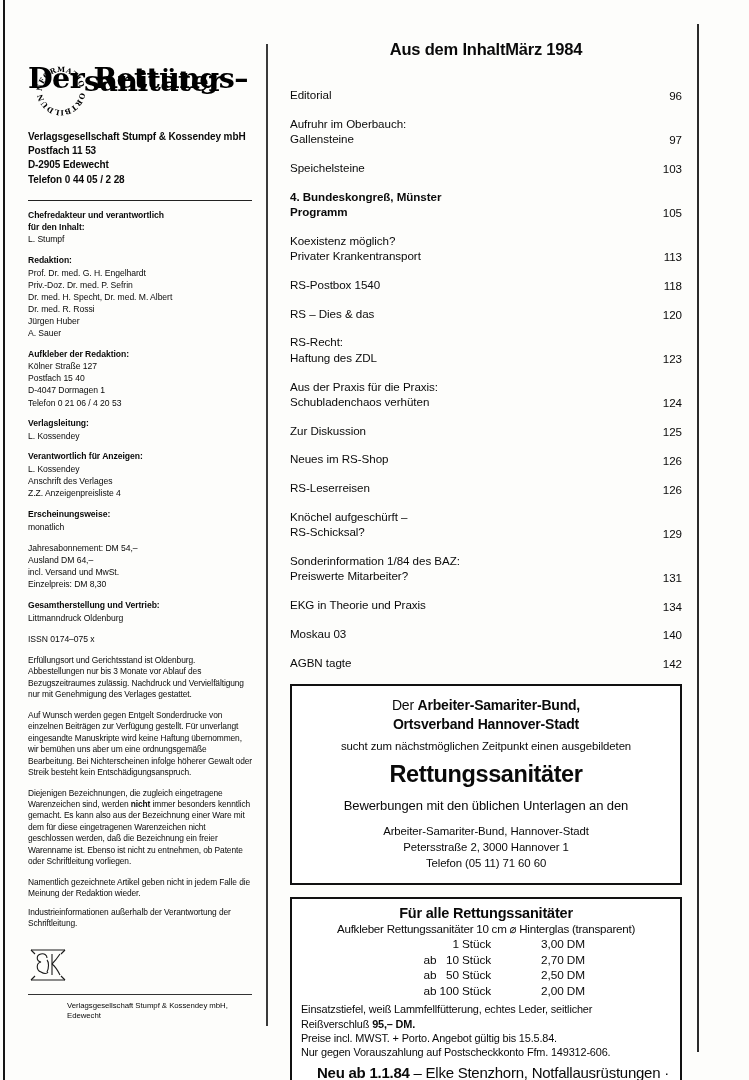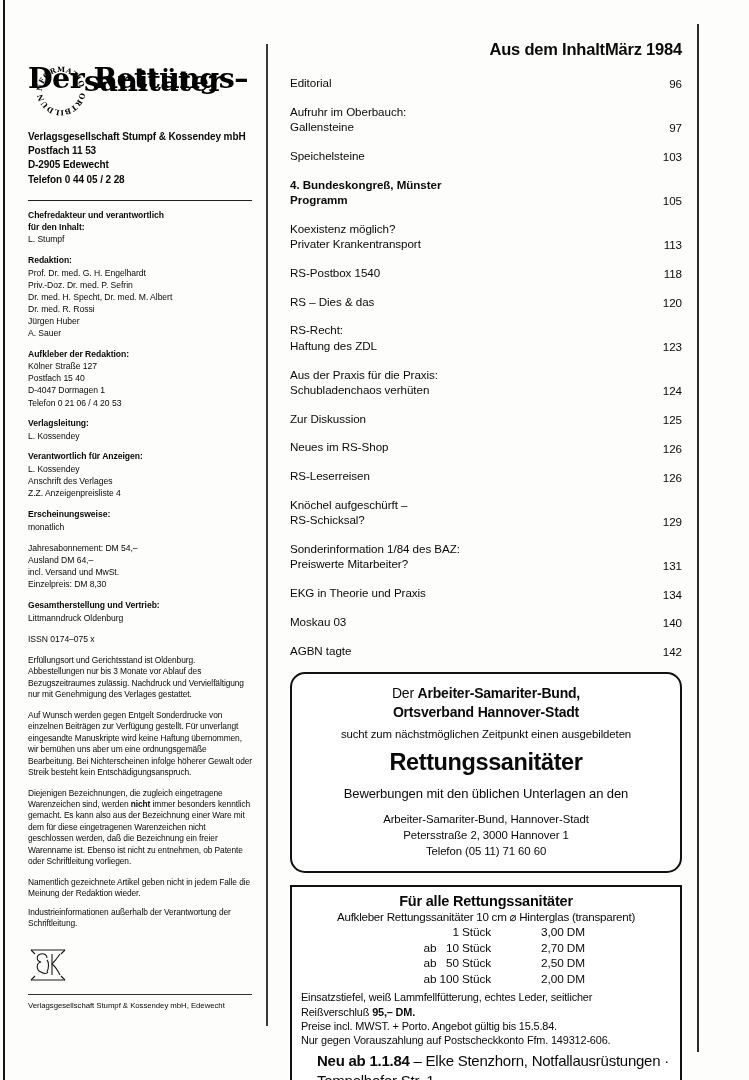--- a/index.html
+++ b/index.html
@@ -119,34 +119,35 @@
   .hr-foot {
     border: 0;
     border-top: 1px solid #333;
     margin: 10px 0 6px 0;
     width: 100%;
   }
   .foot-pub {
     font-size: 7.8px;
     line-height: 1.3;
     letter-spacing: -0.05px;
+    margin-left: 39px;
   }
 
   
   .right-col {
     position: absolute;
     left: 290px;
     top: 40px;
     width: 392px;
   }
   .toc-header {
     display: flex;
-    justify-content: flex-end;
+    justify-content: center;
     align-items: baseline;
-    margin-bottom: 16px;
+    margin-bottom: 28px;
   }
   .toc-title {
     font-size: 16.5px;
     font-weight: bold;
     letter-spacing: -0.2px;
   }
   .toc-date {
     font-size: 16.5px;
     font-weight: bold;
     letter-spacing: -0.2px;
@@ -175,21 +176,20 @@
   
   .ad-box {
     border: 2px solid #111;
     background: #fff;
     box-sizing: border-box;
   }
   .ad1 {
     margin-top: 12px;
     padding: 10px 8px 11px 8px;
     text-align: center;
-    border-radius: 15px;
   }
   .ad1-l1 {
     font-size: 14px;
     line-height: 1.38;
     letter-spacing: -0.2px;
   }
   .ad1-l1 b { font-weight: bold; }
   .ad1-l2 {
     font-size: 14px;
     font-weight: bold;

